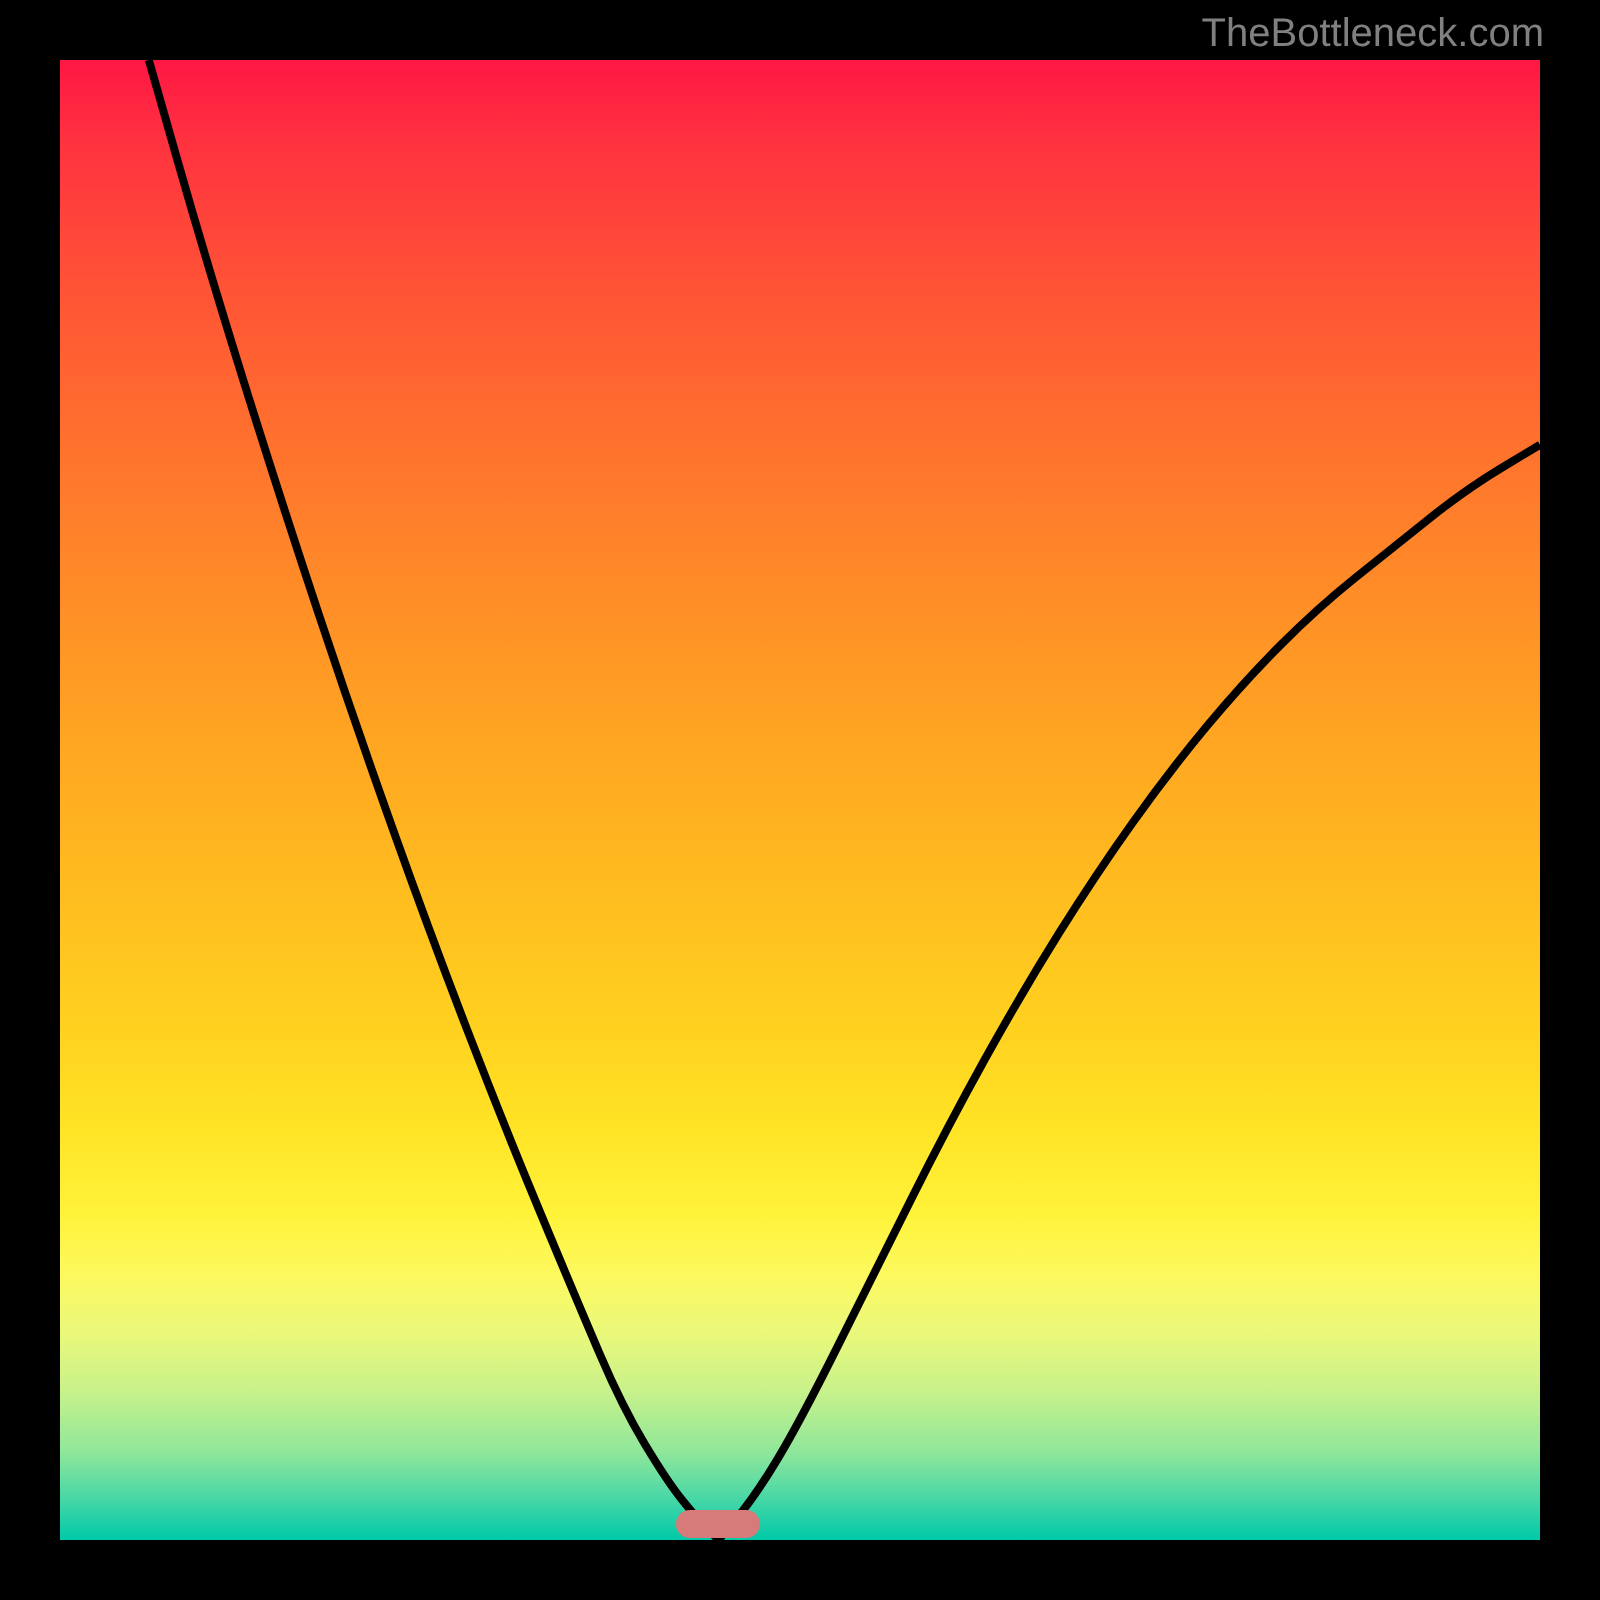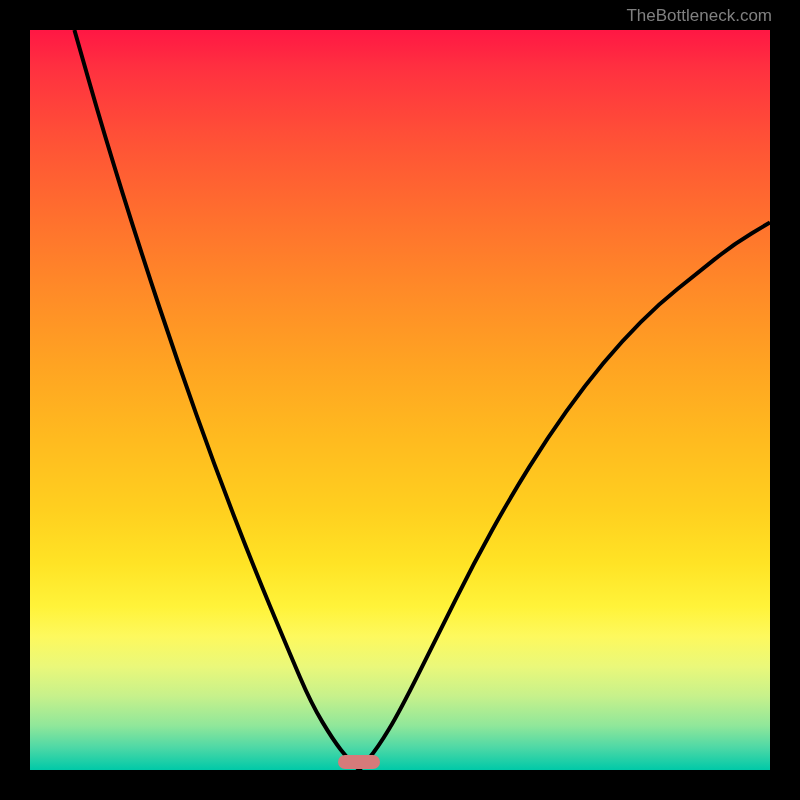--- a/index.html
+++ b/index.html
@@ -38,21 +38,21 @@
         #4dd8a6 97%,
         #00c9a8 100%
       );
     }
     .watermark {
       position: absolute;
       top: 6px;
       right: 28px;
       color: #808080;
       font-family: Arial, sans-serif;
-      font-size: 17px;
+      font-size: 20px;
       font-weight: normal;
       z-index: 10;
     }
     .curves-svg {
       position: absolute;
       top: 0;
       left: 0;
       width: 100%;
       height: 100%;
     }

